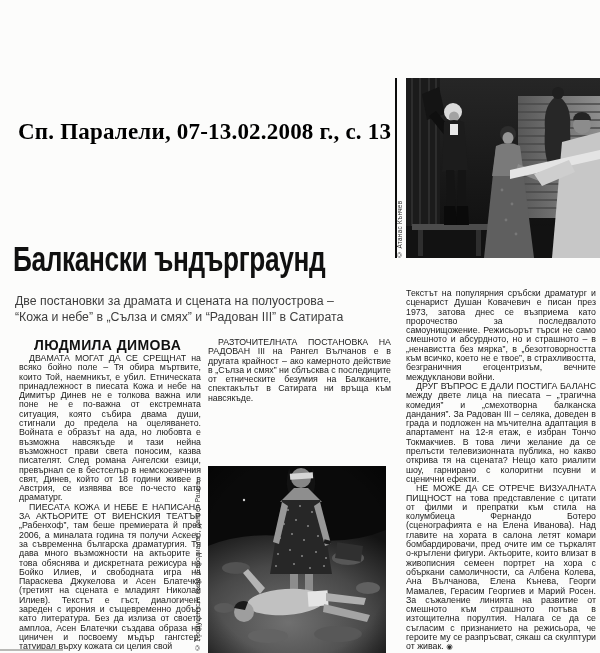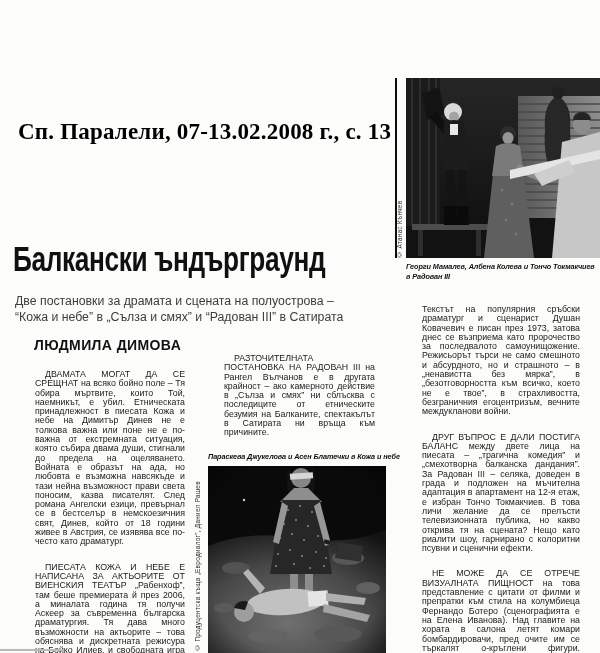--- a/index.html
+++ b/index.html
@@ -24,21 +24,21 @@
     font-size:12.3px;line-height:16px;color:#3d3d3d;
   }
   .author{
     position:absolute;left:34px;top:337px;
     font-size:14px;font-weight:bold;letter-spacing:.4px;color:#111;
   }
   
   .bodycol{
     position:absolute;font-size:8.8px;line-height:9.3px;text-align:justify;color:#1a1a1a;
   }
-  .bodycol p{margin:16px;text-indent:10px;}
+  .bodycol p{margin:0;text-indent:10px;}
   .bodycol p.flush{text-indent:0;}
   .col1{left:19px;top:354px;width:182px;}
   .col2{left:208px;top:338px;width:183px;}
   .col3{left:406px;top:289px;width:190px;}
   .endmark{font-size:7.5px;color:#2e2e2e;}
   
   .photo{position:absolute;overflow:hidden;background:#111;}
   .photo-top{left:406px;top:78px;width:194px;height:180px;}
   .photo-bottom{left:208px;top:466px;width:178px;height:187px;}
   .rule-v{position:absolute;left:395px;top:78px;width:2px;height:180px;background:#0c0c0c;}
@@ -110,48 +110,40 @@
       <path d="M112,86 L136,96 l-3,7 -23,-9 z" fill="#8b8b8b"></path>
       <path d="M156,64 L194,54 V180 H146 z" fill="#c7c7c7"></path>
       <circle cx="176" cy="47" r="9" fill="#8c8c8c"></circle>
       <path d="M167,42 a9,8 0 0,1 18,0 z" fill="#242424"></path>
       <path d="M104,92 L194,72 v9 L104,101 z" fill="#e4e4e4"></path>
       <path d="M128,96 L163,82 l6,12 -33,14 z" fill="#cecece"></path>
     </svg>
   </div>
   <div class="credit-v credit-top">© Атанас Кънчев</div>
 
-  <div class="caption caption-top">
-    <span>Георги Мамалев, Албена Колева и Тончо Токмакчиев в</span>
-    <span class="play">Радован III</span>
-  </div>
 
   <div class="headline">Балкански ъндърграунд</div>
   <div class="subtitle">Две постановки за драмата и сцената на полуострова – “Кожа и небе” в „Сълза и смях” и “Радован III” в Сатирата</div>
   <div class="author">ЛЮДМИЛА ДИМОВА</div>
 
   <div class="bodycol col1">
     <p>ДВАМАТА МОГАТ ДА СЕ СРЕЩНАТ на всяко бойно поле – Тя обира мъртвите, които Той, наемникът, е убил. Етническата принадлежност в пиесата Кожа и небе на Димитър Динев не е толкова важна или поне не е по-важна от екстремната ситуация, която събира двама души, стигнали до предела на оцеляването. Войната е образът на ада, но любовта е възможна навсякъде и тази нейна възможност прави света поносим, казва писателят. След романа Ангелски езици, превърнал се в бестселър в немскоезичния свят, Динев, който от 18 години живее в Австрия, се изявява все по-често като драматург.</p>
     <p>ПИЕСАТА КОЖА И НЕБЕ Е НАПИСАНА ЗА АКТЬОРИТЕ ОТ ВИЕНСКИЯ ТЕАТЪР „Рабенхоф”, там беше премиерата й през 2006, а миналата година тя получи Аскеер за съвременна българска драматургия. Тя дава много възможности на актьорите – това обяснява и дискретната режисура на Бойко Илиев, и свободната игра на Параскева Джукелова и Асен Блатечки (третият на сцената е младият Николай Илиев). Текстът е гъст, диалогичен, зареден с ирония и същевременно добър като литература. Без да излиза от своето амплоа, Асен Блатечки създава образа на циничен и посвоему мъдър гангстер, татуирал върху кожата си целия свой</p>
   </div>
 
   <div class="bodycol col2">
-    <p>РАЗТОЧИТЕЛНАТА ПОСТАНОВКА НА РАДОВАН III на Рангел Вълчанов е в другата крайност – ако камерното действие в „Сълза и смях” ни сблъсква с последиците от етническите безумия на Балканите, спектакълът в Сатирата ни връща към причините.</p>
+    <p>РАЗТОЧИТЕЛНАТА ПОСТАНОВКА НА РАДОВАН III на Рангел Вълчанов е в другата крайност – ако камерното действие в „Сълза и смях” ни сблъсква с последиците от етническите безумия на Балканите, спектакълът в Сатирата ни връща към навсякъде.</p>
   </div>
 
   <div class="bodycol col3">
     <p class="flush">Текстът на популярния сръбски драматург и сценарист Душан Ковачевич е писан през 1973, затова днес се възприема като пророчество за последвалото самоунищожение. Режисьорът търси не само смешното и абсурдното, но и страшното – в „ненавистта без мярка”, в „безотговорността към всичко, което не е твое”, в страхливостта, безграничния егоцентризъм, вечните междукланови войни.</p>
     <p>ДРУГ ВЪПРОС Е ДАЛИ ПОСТИГА БАЛАНС между двете лица на пиесата – „трагична комедия” и „смехотворна балканска дандания”. За Радован III – селяка, доведен в града и подложен на мъчителна адаптация в апартамент на 12-я етаж, е избран Тончо Токмакчиев. В това личи желание да се прелъсти телевизионната публика, но какво открива тя на сцената? Нещо като риалити шоу, гарнирано с колоритни псувни и сценични ефекти.</p>
     <p><span>НЕ МОЖЕ ДА СЕ ОТРЕЧЕ ВИЗУАЛНАТА ПИЩНОСТ на това представление с цитати от филми и препратки към стила на колумбиеца Фернандо Ботеро (сценографията е на Елена Иванова). Над главите на хората в салона летят комари бомбардировачи, пред очите им се търкалят о-кръглени фигури. Актьорите, които влизат в живописния семеен портрет на хора с объркани самоличности, са Албена Колева, Ана Вълчанова, Елена Кънева, Георги Мамалев, Герасим Георгиев и Марий Росен. За съжаление линията на развитие от смешното към страшното потъва в изтощителна порултия. Налага се да се съгласим с признанието на режисьора, че героите му се разпръсват, сякаш са скулптури от живак.</span> <span class="endmark">◉</span></p>
   </div>
 
-  <div class="caption caption-bottom">
-    <span>Параскева Джукелова и Асен Блатечки в</span>
-    <span class="play">Кожа и небе</span>
-  </div>
 
   <div class="photo photo-bottom">
     <svg viewBox="0 0 178 187" width="178" height="187" preserveAspectRatio="none" aria-hidden="true">
       <defs>
         <radialGradient id="p2g" cx="0.45" cy="0.75" r="0.85">
           <stop offset="0" stop-color="#707070"></stop>
             <stop offset="0.55" stop-color="#484848"></stop>
             <stop offset="1" stop-color="#131313"></stop>
         </radialGradient>
         <radialGradient id="p2vig" cx="0.5" cy="0.5" r="0.75">

